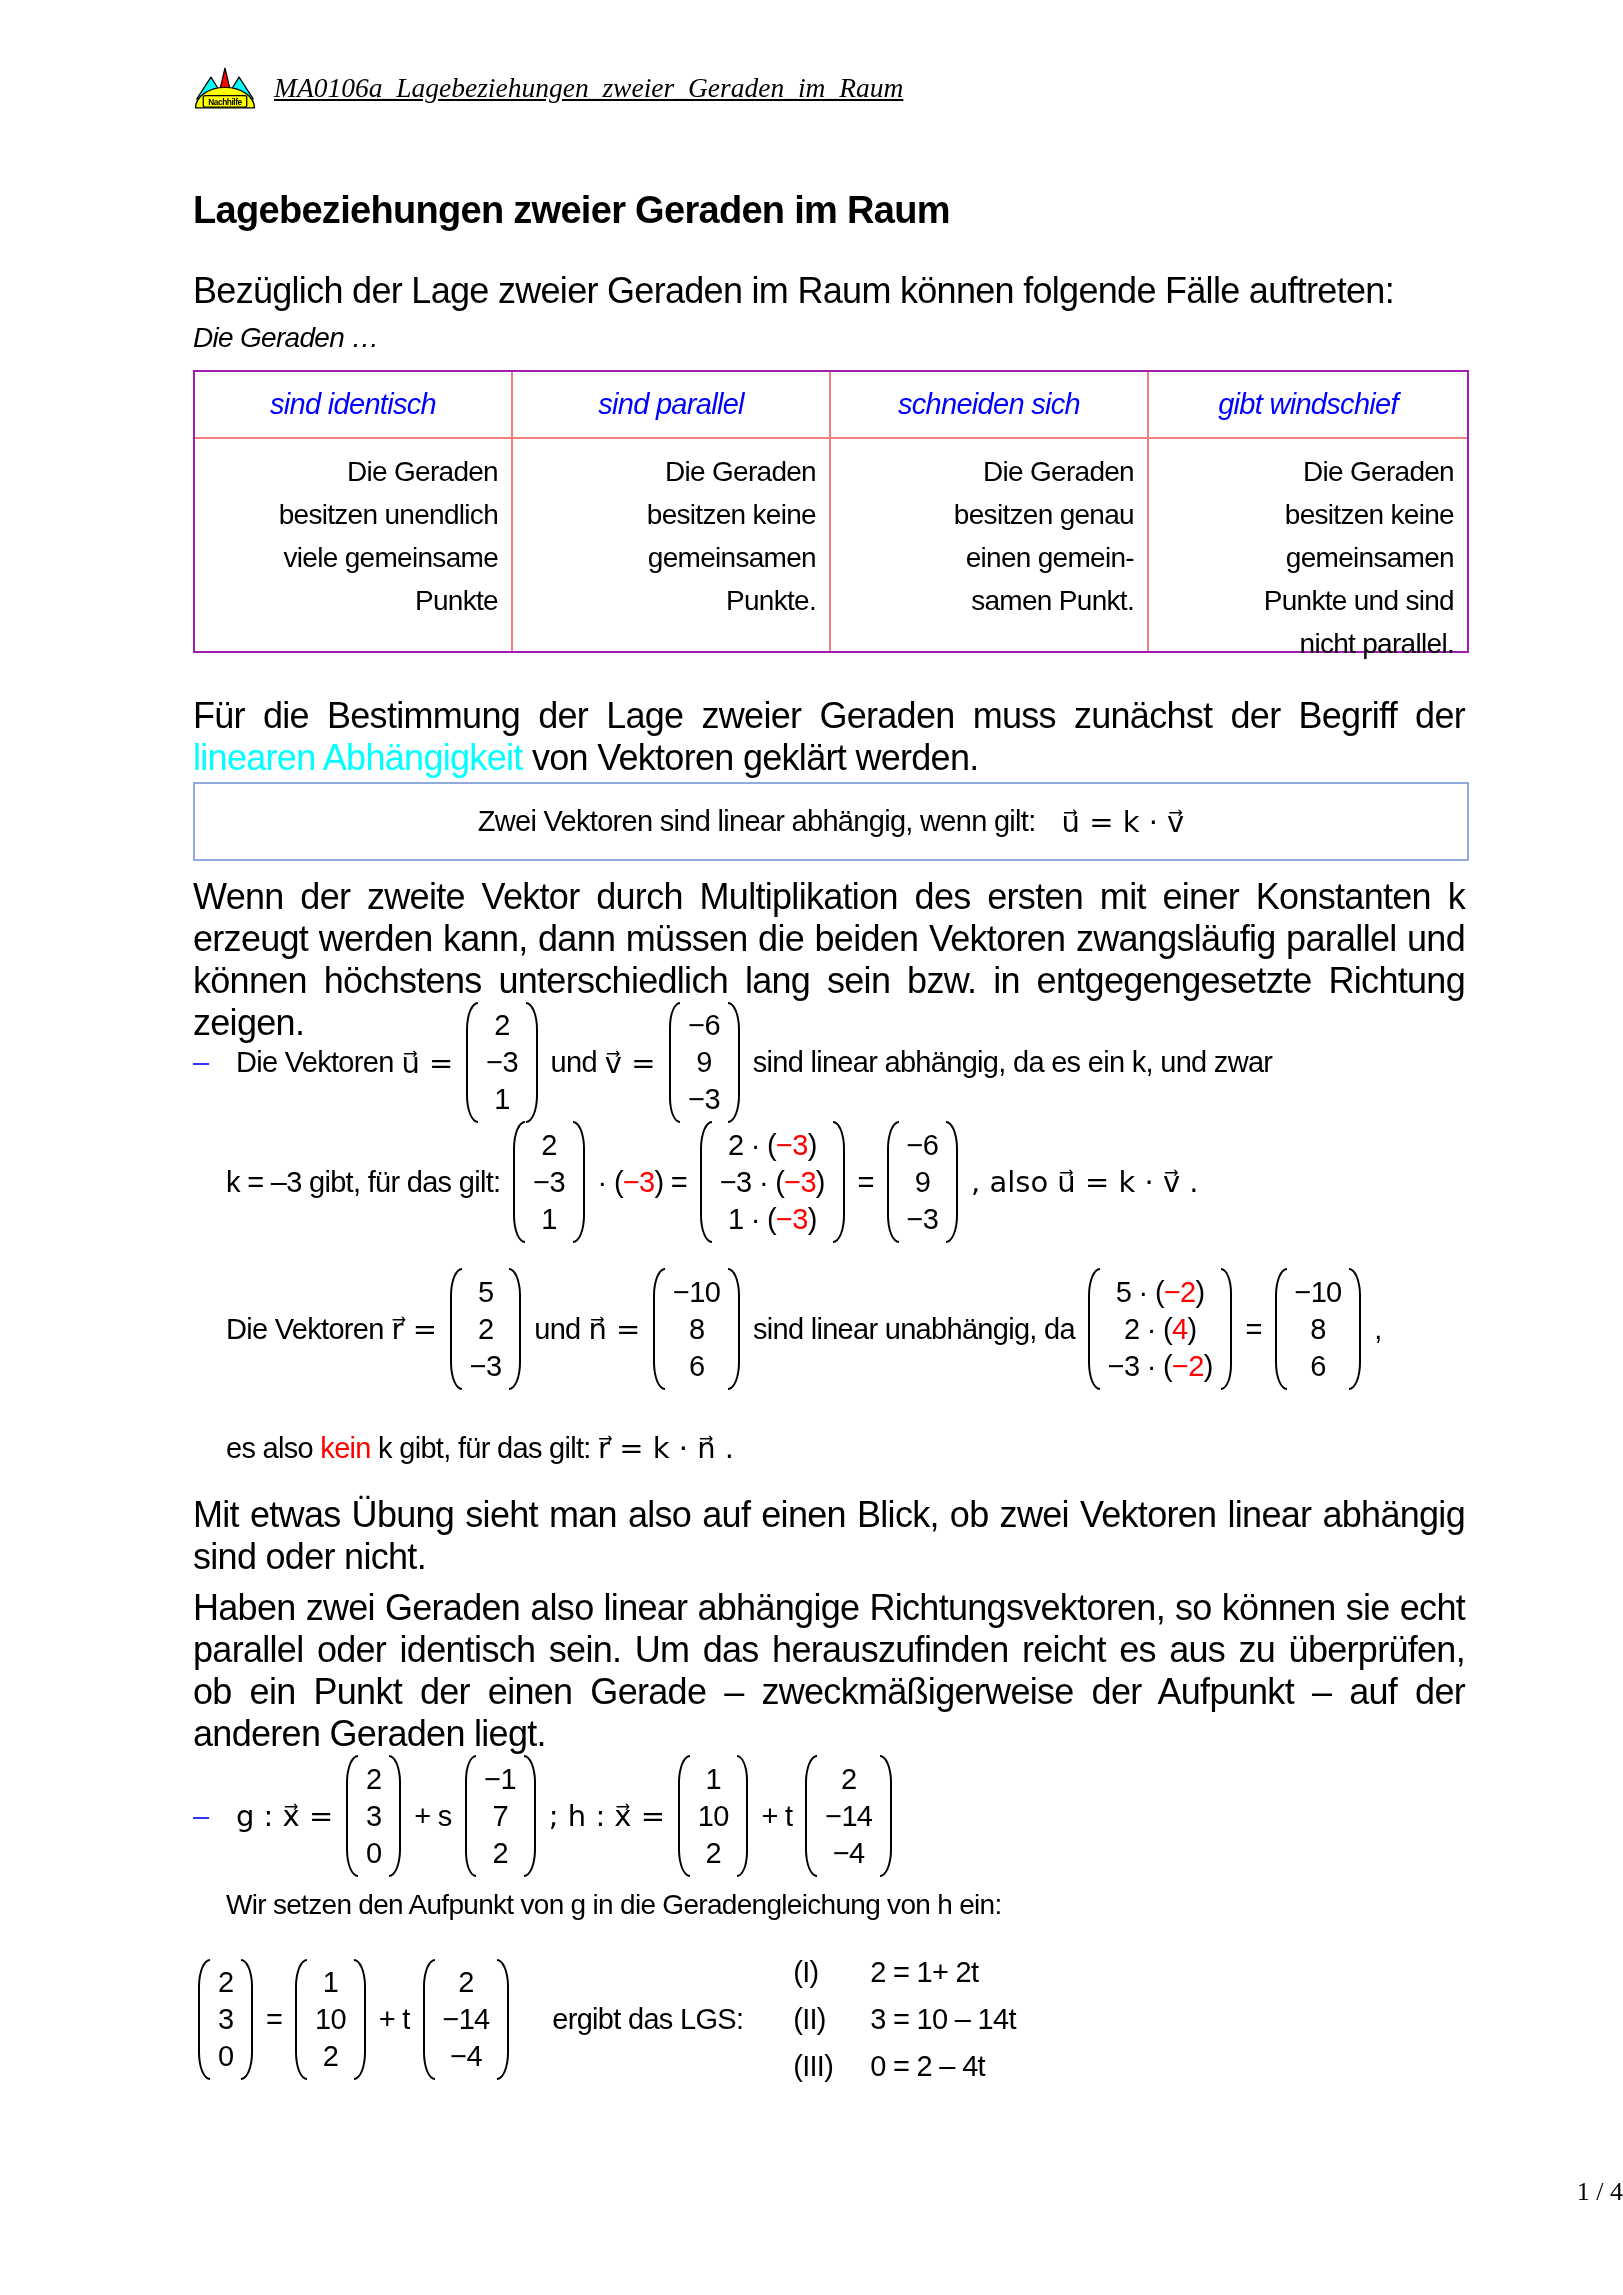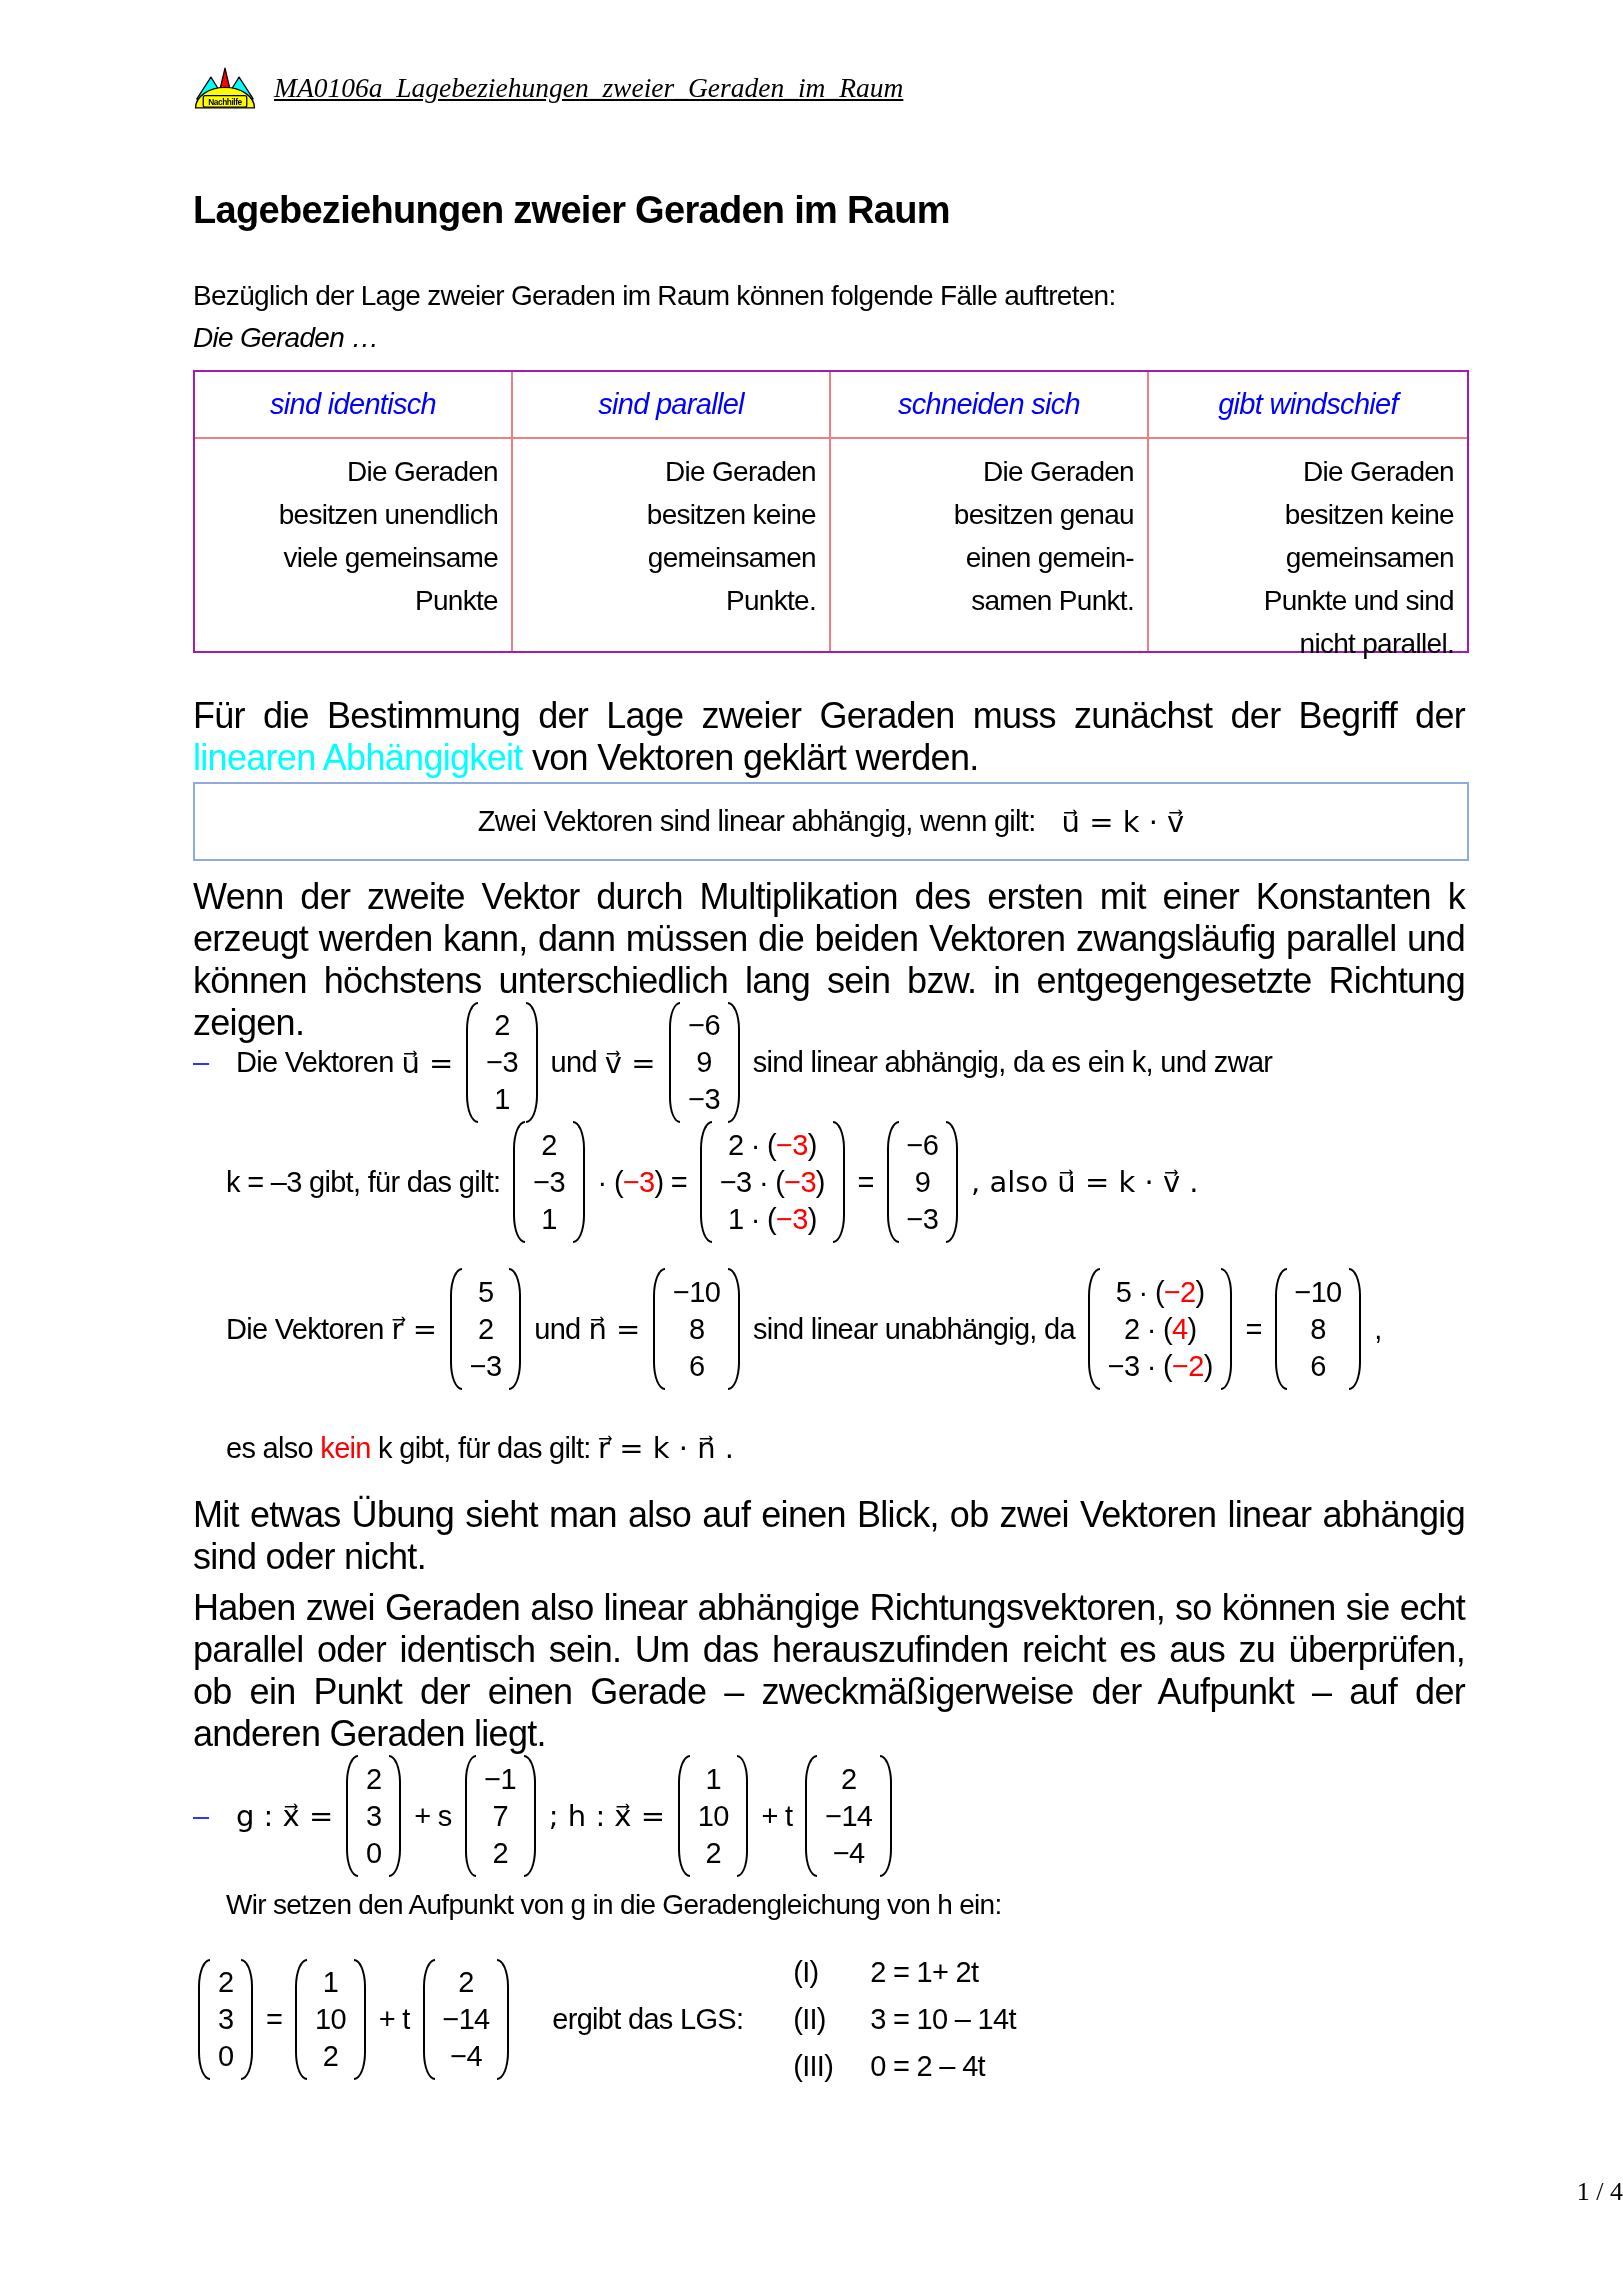--- a/index.html
+++ b/index.html
@@ -8,21 +8,21 @@
   .sec{position:absolute;left:193px;width:1272px;}
   .indent{left:226px;width:1240px;}
 
   
   .hdr{top:65px;display:flex;align-items:center;gap:17px;}
   .logo{width:64px;height:46px;flex:none;}
   .docname{font-family:"Liberation Serif",serif;font-style:italic;font-size:27.5px;
            letter-spacing:0;text-decoration:underline;}
 
   .title{top:189px;font-size:38px;font-weight:bold;}
-  .intro{top:280px;font-size:28px;}
+  .intro{top:270px;font-size:36px;}
   .lead{top:322px;font-size:28px;font-style:italic;}
 
   
   .ct{top:370px;display:grid;grid-template-columns:1fr 1fr 1fr 1fr;border:2px solid #a21caf;}
   .th{height:65px;display:flex;align-items:center;justify-content:center;
       color:#0000ff;font-style:italic;font-size:29px;
       border-right:2px solid #f08080;border-bottom:2px solid #f08080;}
   .th.last{border-right:none;}
   .td{height:191px;padding:10.5px 13px;font-size:28px;line-height:43px;white-space:pre-line;
       border-right:2px solid #f08080;text-align:right;}

